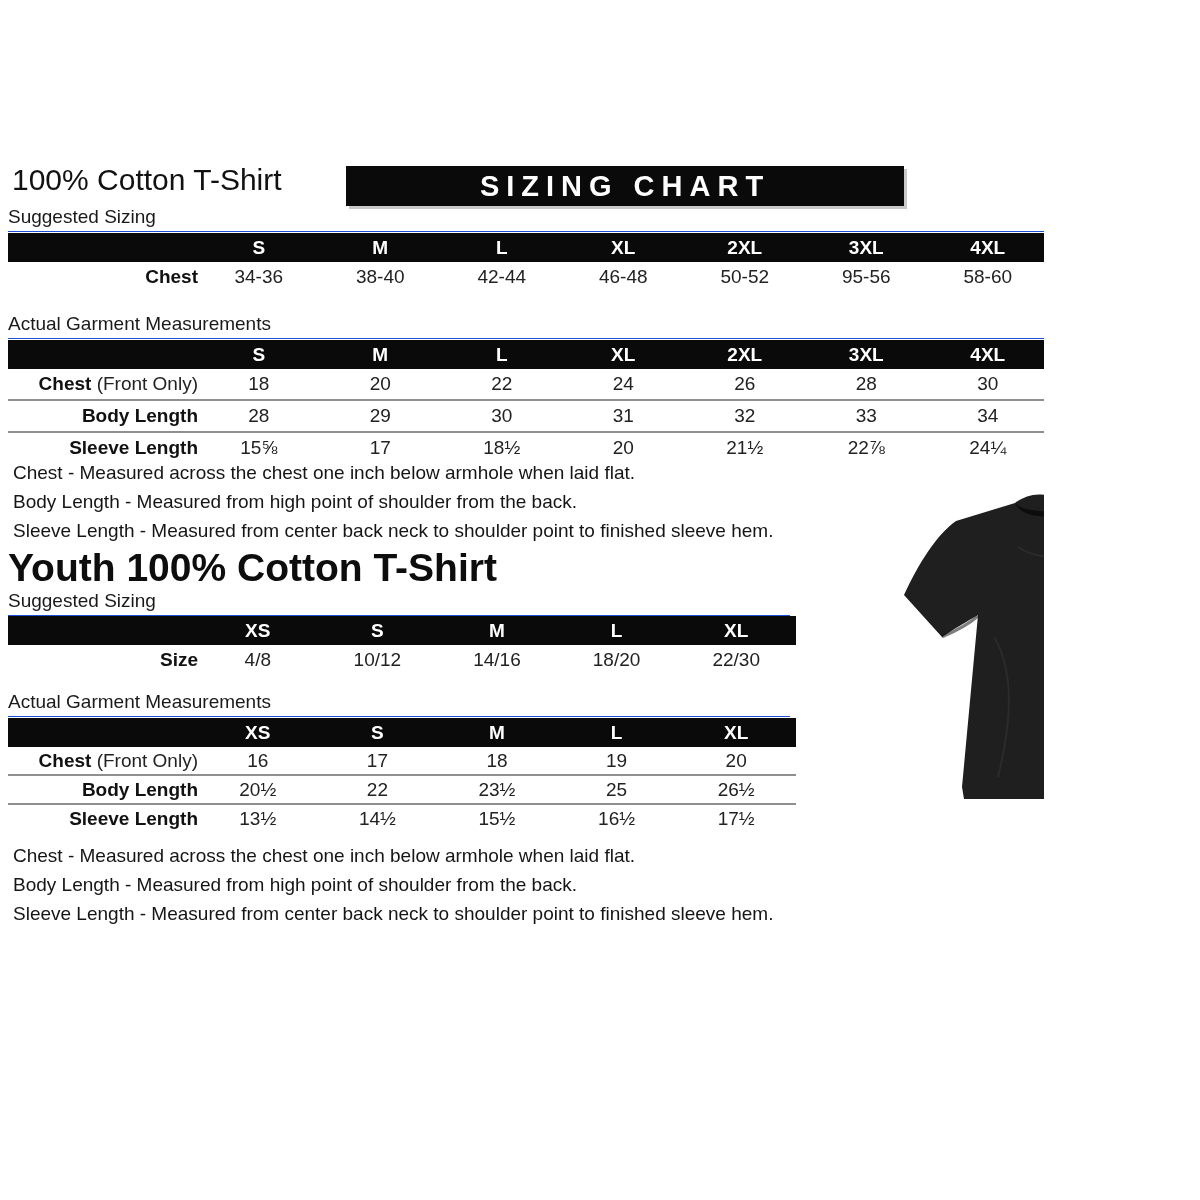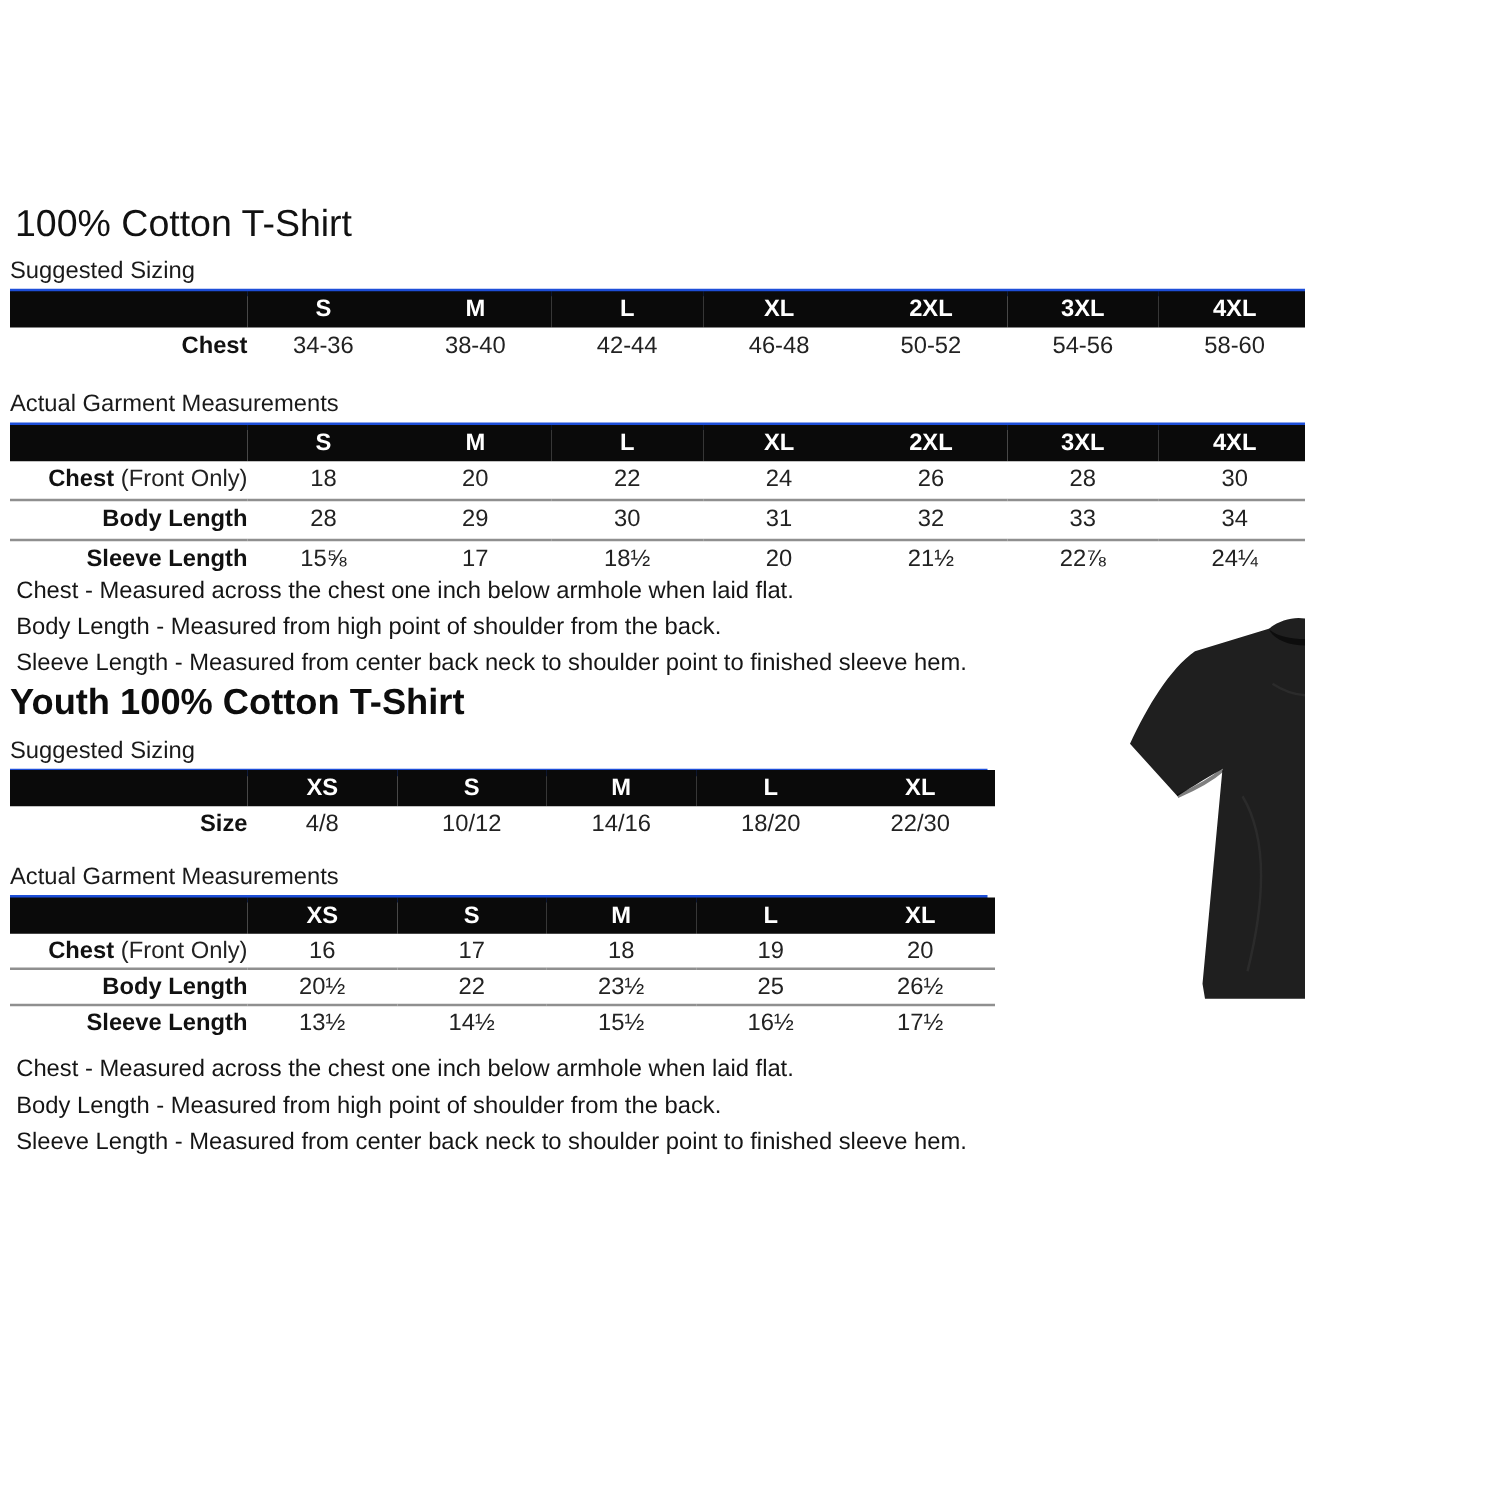--- a/index.html
+++ b/index.html
@@ -7,21 +7,21 @@
         font-family:"Liberation Sans","DejaVu Sans",sans-serif;color:#1a1a1a;overflow:hidden;}
 
   
   #main-title{position:absolute;left:12px;top:163px;font-size:30px;font-weight:400;color:#111;white-space:nowrap;}
   #banner{position:absolute;left:346px;top:166px;width:558px;height:40px;background:#0a0a0a;
           color:#fff;display:flex;align-items:center;justify-content:center;
           font-size:29px;font-weight:700;letter-spacing:7px;box-shadow:3px 3px 0 #c9c9c9;}
 
   
   .section-label{position:absolute;left:8px;font-size:19px;color:#1a1a1a;
-                 border-bottom:6px solid #1d4ed8;padding-bottom:3px;}
+                 border-bottom:1px solid #1d4ed8;padding-bottom:3px;}
 
   
   table{position:absolute;border-collapse:collapse;table-layout:fixed;}
   th,td{font-size:19px;text-align:center;vertical-align:middle;padding:0;}
   tr.hdr th{background:#0a0a0a;color:#ffffff;font-weight:700;height:29px;}
   td{height:30px;color:#222;}
   .lbl{text-align:right;padding-left:8px;}
   .lbl b{font-weight:700;color:#111;}
   .lbl span{font-weight:400;}
   .sep td{border-top:2px solid #8f8f8f;}
@@ -34,35 +34,36 @@
   #youth-actual{left:8px;top:718px;width:788px;}
   #youth-suggested col.c0,#youth-actual col.c0{width:190px;}
   #youth-actual td{height:27px;}
 
   
   .notes{position:absolute;left:13px;width:820px;font-size:19px;line-height:29px;color:#151515;}
   .notes p{margin:0;}
   #adult-notes{top:458px;}
   #youth-notes{top:841px;}
 
-  #youth-title{position:absolute;left:8px;top:546px;font-size:29px;font-weight:700;color:#0d0d0d;white-space:nowrap;}
+  #youth-title{position:absolute;left:8px;top:546px;font-size:39px;font-weight:700;color:#0d0d0d;white-space:nowrap;}
 
   #lbl-adult-suggested{top:206px;width:1156px;}
   #lbl-adult-actual{top:313px;width:1156px;}
   #lbl-youth-suggested{top:590px;width:782px;}
   #lbl-youth-actual{top:691px;width:782px;}
 
   #tshirt{position:absolute;left:898px;top:483px;width:294px;height:330px;}
 </style>
 </head>
 <body>
 
 <div id="page">
 
   <div id="main-title">100% Cotton T-Shirt</div>
+  <div id="banner">SIZING CHART</div>
 
   <div class="section-label" id="lbl-adult-suggested">Suggested Sizing</div>
 
   <table id="adult-suggested">
     <colgroup>
         <col class="c0">
         <col>
         <col>
         <col>
         <col>
@@ -83,21 +84,21 @@
       <th>4XL</th>
       <th>5XL</th>
     </tr>
     <tr>
       <td class="lbl"><b>Chest</b></td>
       <td>34-36</td>
       <td>38-40</td>
       <td>42-44</td>
       <td>46-48</td>
       <td>50-52</td>
-      <td>54-56</td>
+      <td>95-56</td>
       <td>58-60</td>
       <td>62-64</td>
     </tr>
   </tbody>
     </table>
 
   <div class="section-label" id="lbl-adult-actual">Actual Garment Measurements</div>
 
   <table id="adult-actual">
     <colgroup>

